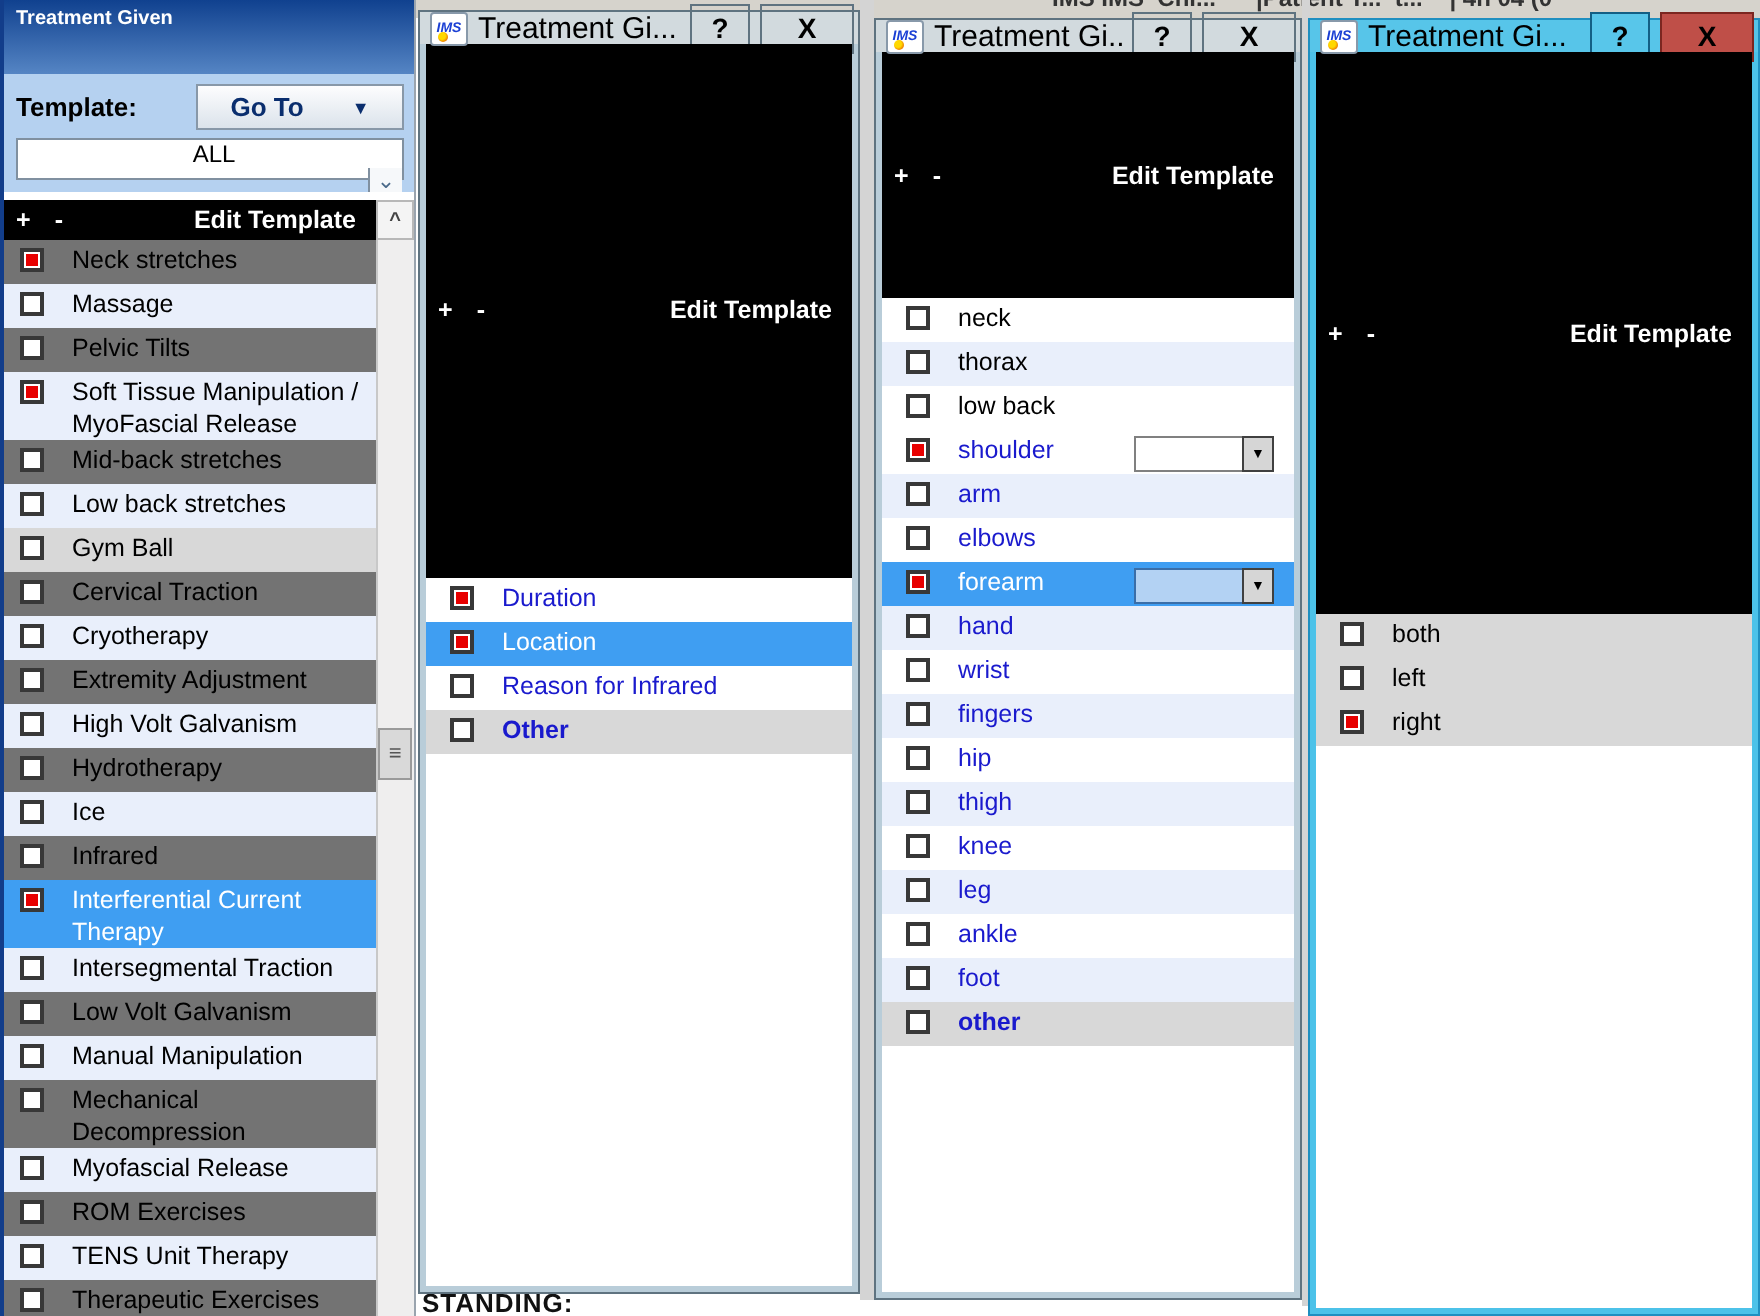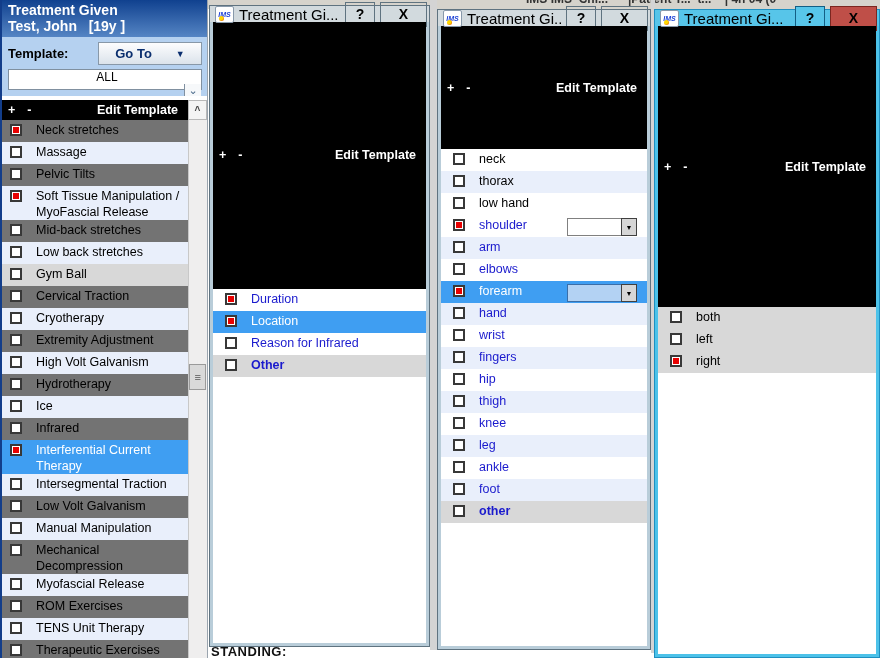--- a/index.html
+++ b/index.html
@@ -10,21 +10,21 @@
   
   .bg-strip { position:absolute; background:#d6d3cc; overflow:hidden; z-index:0; }
   .bg-top-text { position:absolute; left:318px; top:-8px; font-size:12px; font-weight:bold; color:#333; white-space:pre; }
   .bg-gap { position:absolute; background:#d4d4d4; z-index:0; }
   .bg-bottom-text { position:absolute; left:211px; top:644px; font-size:13px; font-weight:bold; color:#111; z-index:1; letter-spacing:0.5px; }
 
   
   #left-panel { position:absolute; left:0; top:0; width:208px; height:658px; background:#fff;
     border-left:2px solid #123d8a; border-right:1px solid #9aa4ae; display:flex; flex-direction:column; z-index:3; }
   .lp-header { height:37px; background:linear-gradient(to bottom,#10418f,#5585c4); color:#fff;
-    font-weight:bold; font-size:14px; line-height:16px; padding:2px 0 0 6px; flex:none; }
+    font-weight:bold; font-size:10px; line-height:16px; padding:2px 0 0 6px; flex:none; }
   .lp-header .pre { white-space:pre; }
   .lp-template { background:#b5d1f0; padding:5px 5px 6px 6px; flex:none;text-align:center; }
   .lp-template-row1 { display:flex; align-items:center; justify-content:space-between; }
   .lp-template-label { font-size:13px; font-weight:bold; color:#000; }
   .goto-btn { width:104px; height:23px; background:linear-gradient(#fdfdfe,#dbe3eb); border:1px solid #8898a8;
     color:#0a2e6e; font-weight:bold; font-size:13px; display:flex; align-items:center; justify-content:center; gap:24px; cursor:default; }
   .goto-arrow { font-size:9px; color:#0a2e6e; }
   .all-combo { margin-top:4px; height:21px; background:#fff; border:1px solid #8090a0; display:flex; align-items:center; font-size:12px; padding-left:4px; color:#000;flex-direction:column; }
   .all-combo-btn { margin-left:auto; width:17px; height:100%; border-left:1px solid #8090a0; background:#f6f8fa;
     display:flex; align-items:center; justify-content:center; color:#4a6a8a; font-size:11px; }
@@ -89,21 +89,20 @@
   <div class="bg-strip" style="left:208px; top:0; width:672px; height:9px;">
     <div class="bg-top-text">IMS IMS  Chi...      |Patient T...  t...    | 4h 04 (0</div>
   </div>
   <div class="bg-gap" style="left:430px; top:0; width:7px; height:650px;"></div>
   <div class="bg-gap" style="left:651px; top:0; width:4px; height:653px;"></div>
   <div class="bg-bottom-text">STANDING:</div>
 
   <div id="left-panel">
     <div class="lp-header">
       <div>Treatment Given</div>
-      <div class="pre">Test, John   [19y ]</div>
     </div>
     <div class="lp-template">
       <div class="lp-template-row1">
         <span class="lp-template-label">Template:</span>
         <div class="goto-btn">
           <span>Go To</span>
           <span class="goto-arrow">▼</span>
         </div>
       </div>
       <div class="all-combo">
@@ -273,21 +272,21 @@
           <div class="row bg-white">
             <span class="cb"></span>
             <span class="lbl">neck</span>
           </div>
           <div class="row bg-alt">
             <span class="cb"></span>
             <span class="lbl">thorax</span>
           </div>
           <div class="row bg-white">
             <span class="cb"></span>
-            <span class="lbl">low hand</span>
+            <span class="lbl">low back</span>
           </div>
           <div class="row bg-white">
             <span class="cb checked"></span>
             <span class="lbl blue">shoulder</span>
             <span class="combo">
               <span class="combo-field"></span>
               <span class="combo-btn">▼</span>
             </span>
           </div>
           <div class="row bg-alt">

